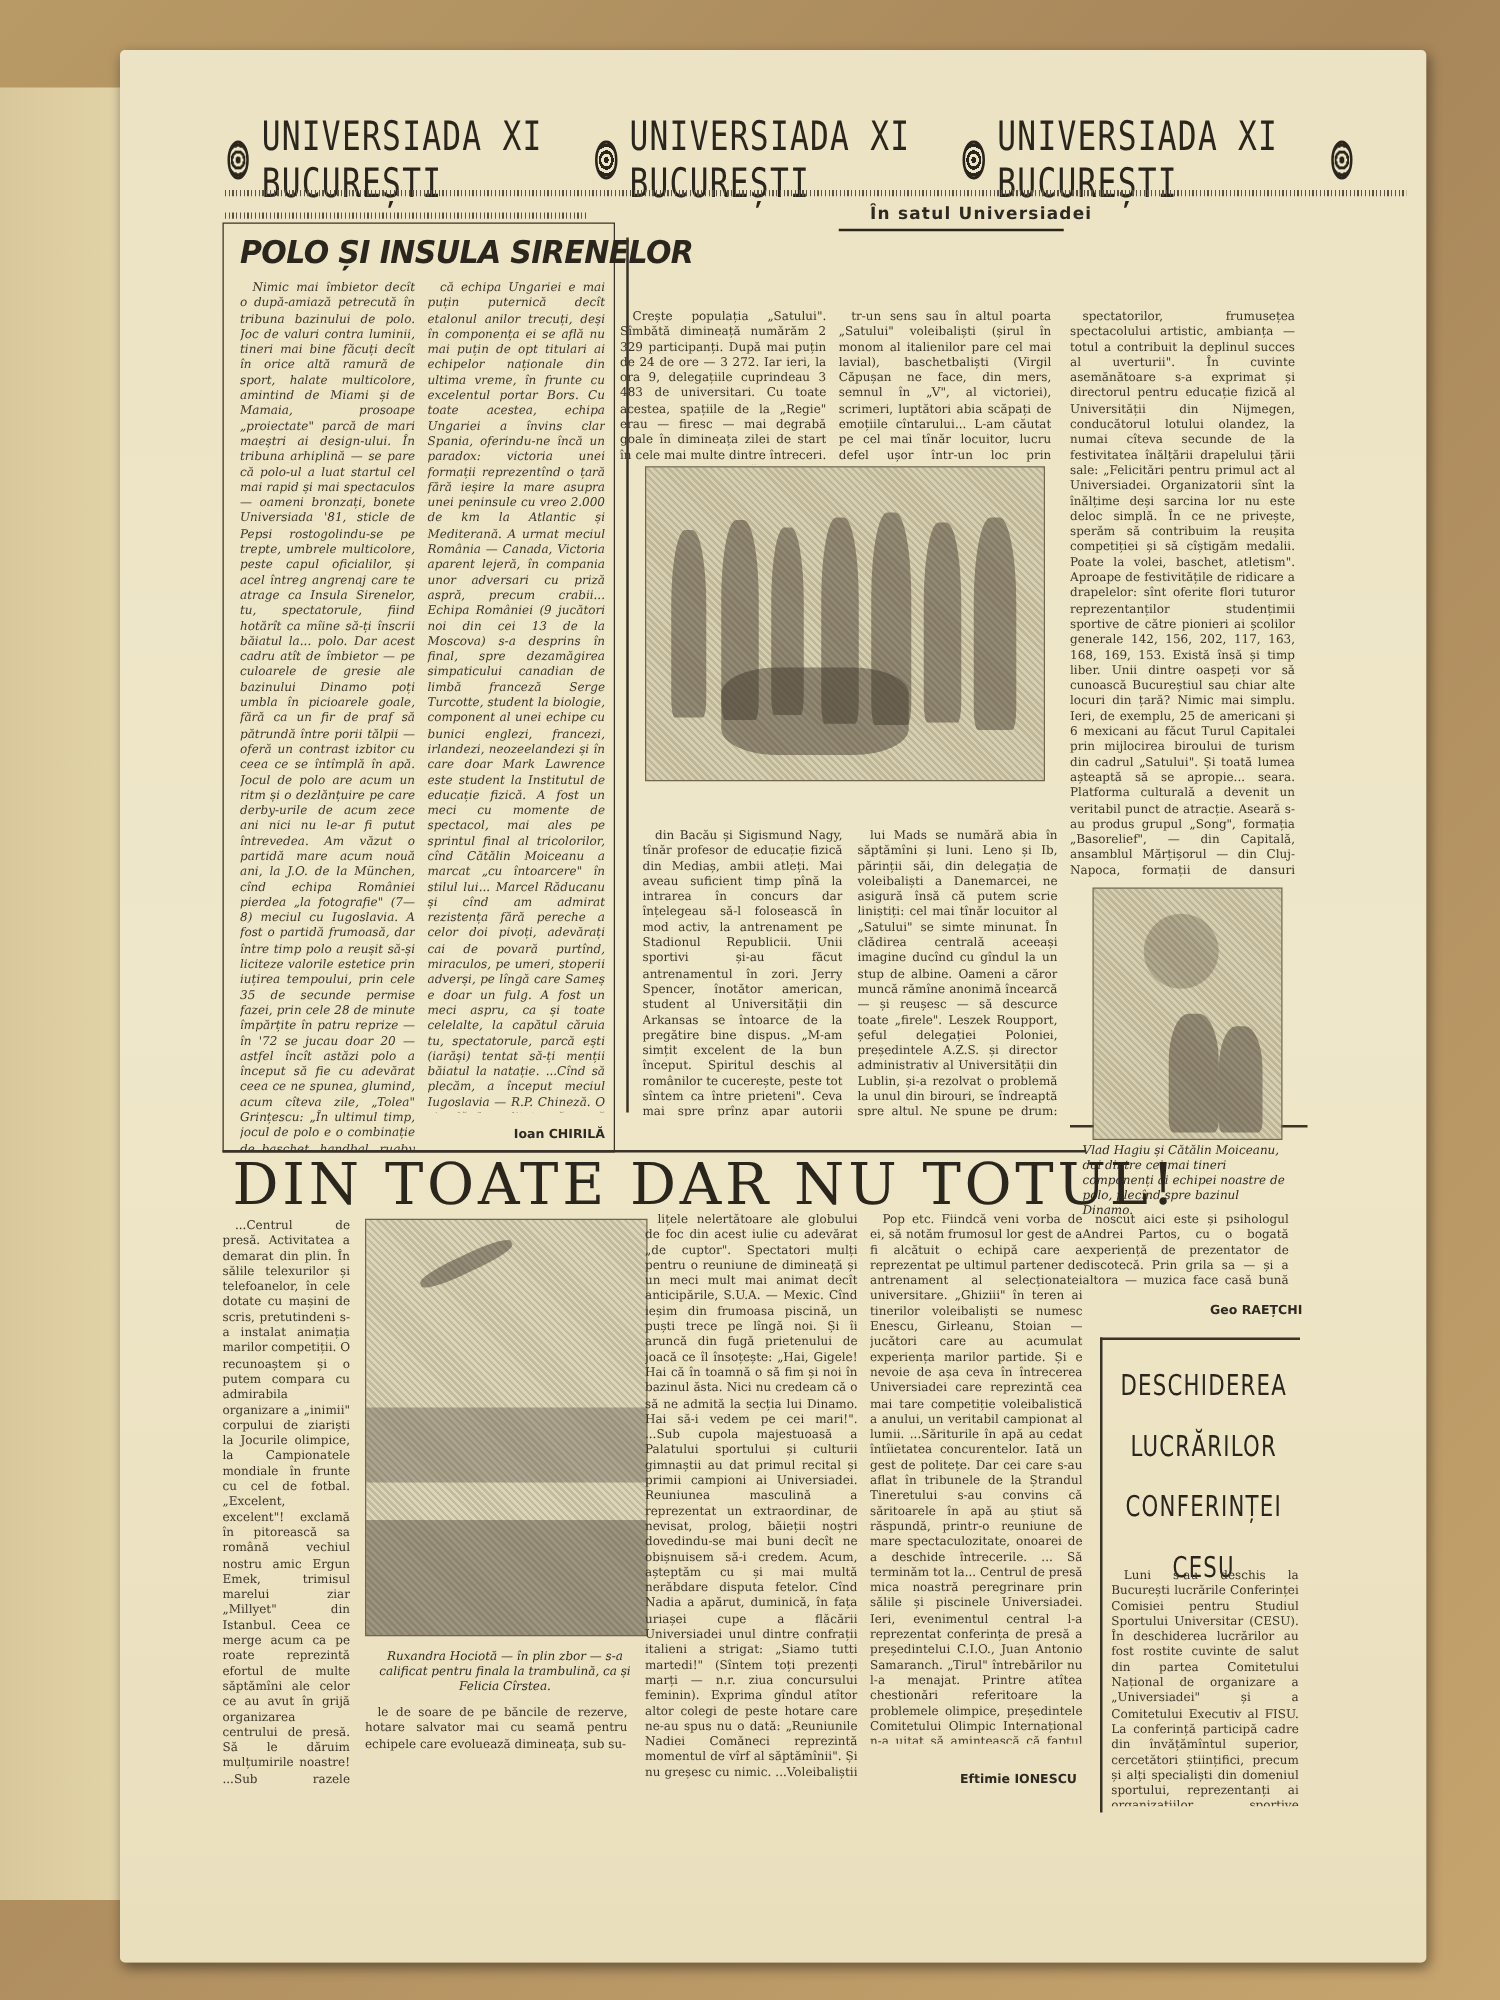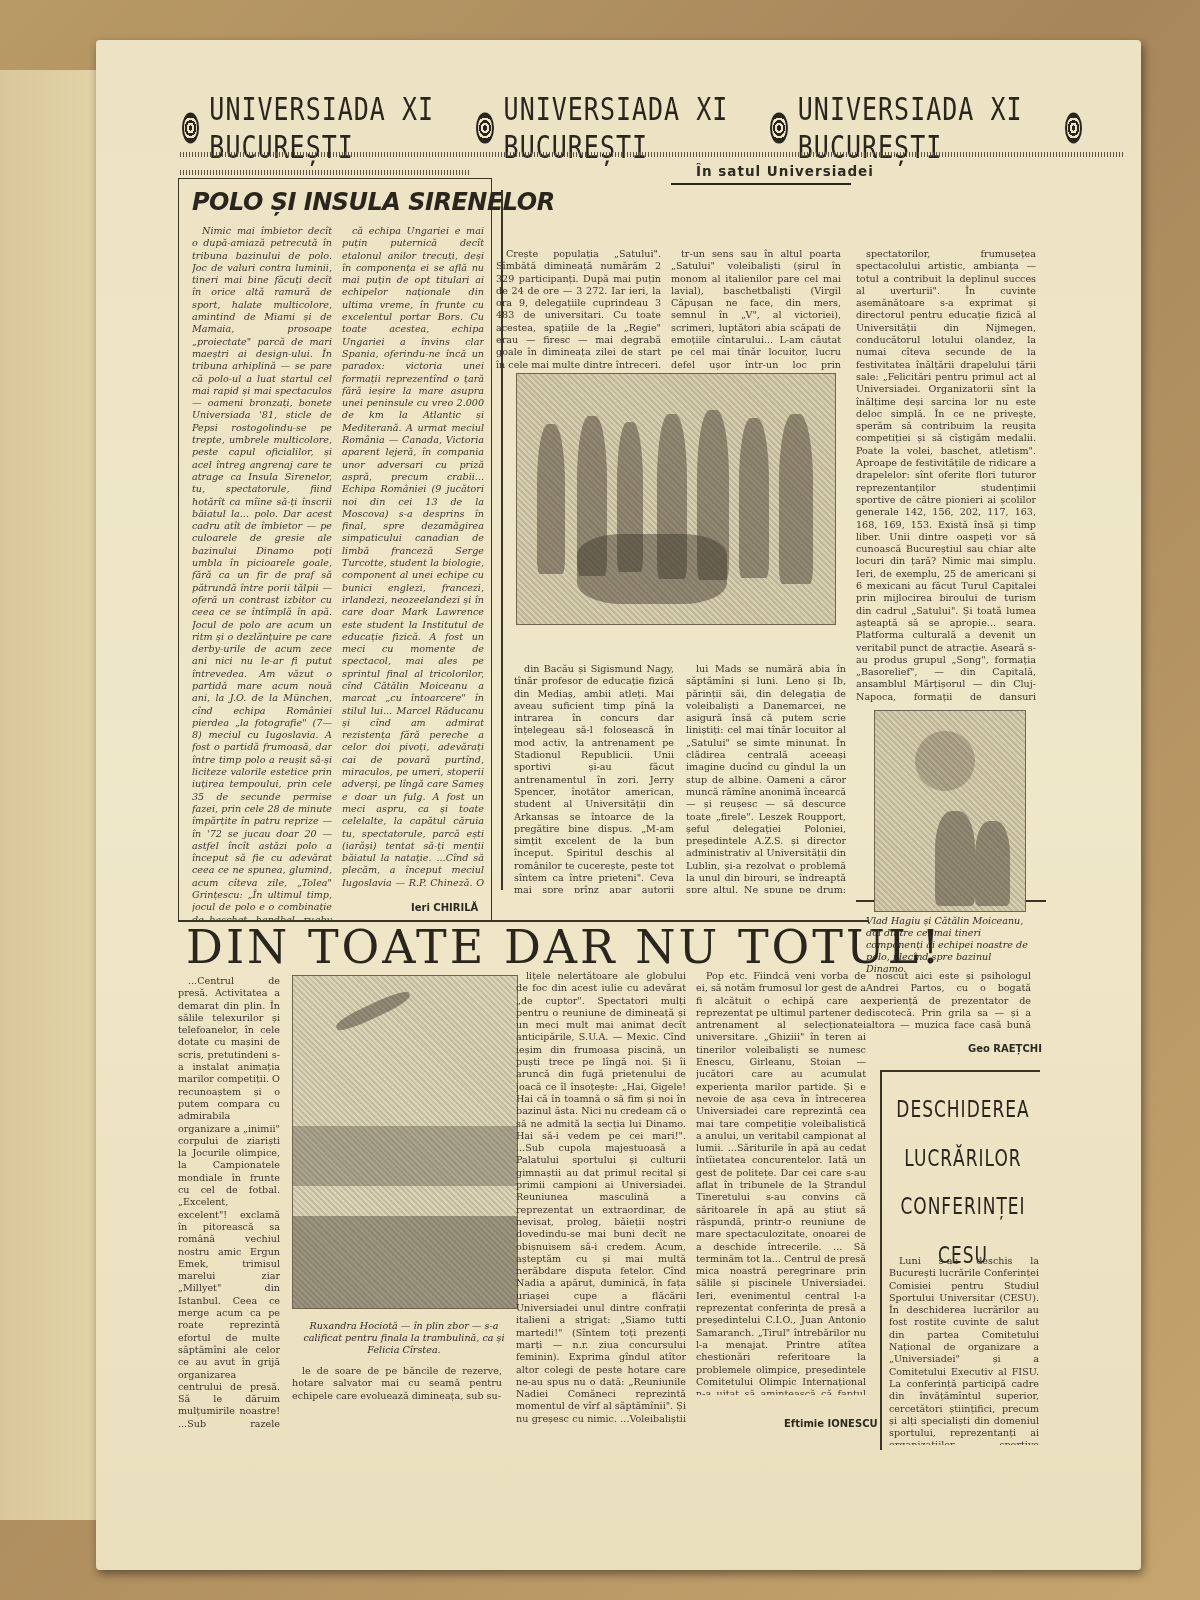--- a/index.html
+++ b/index.html
@@ -66,21 +66,21 @@
   <div class="hatch" style="left:84px;top:130px;width:290px;"></div>
 
   <div class="box" style="left:82px;top:138px;width:312px;height:742px;"></div>
   <div class="h-polo">POLO ȘI INSULA SIRENELOR</div>
   <div class="col it" style="left:96px;top:185px;width:140px;height:695px;overflow:hidden;">
     <p>Nimic mai îmbietor decît o după-amiază petrecută în tribuna bazinului de polo. Joc de valuri contra luminii, tineri mai bine făcuți decît în orice altă ramură de sport, halate multicolore, amintind de Miami și de Mamaia, prosoape „proiectate" parcă de mari maeștri ai design-ului. În tribuna arhiplină — se pare că polo-ul a luat startul cel mai rapid și mai spectaculos — oameni bronzați, bonete Universiada '81, sticle de Pepsi rostogolindu-se pe trepte, umbrele multicolore, peste capul oficialilor, și acel întreg angrenaj care te atrage ca Insula Sirenelor, tu, spectatorule, fiind hotărît ca mîine să-ți înscrii băiatul la... polo. Dar acest cadru atît de îmbietor — pe culoarele de gresie ale bazinului Dinamo poți umbla în picioarele goale, fără ca un fir de praf să pătrundă între porii tălpii — oferă un contrast izbitor cu ceea ce se întîmplă în apă. Jocul de polo are acum un ritm și o dezlănțuire pe care derby-urile de acum zece ani nici nu le-ar fi putut întrevedea. Am văzut o partidă mare acum nouă ani, la J.O. de la München, cînd echipa României pierdea „la fotografie" (7—8) meciul cu Iugoslavia. A fost o partidă frumoasă, dar între timp polo a reușit să-și liciteze valorile estetice prin iuțirea tempoului, prin cele 35 de secunde permise fazei, prin cele 28 de minute împărțite în patru reprize — în '72 se jucau doar 20 — astfel încît astăzi polo a început să fie cu adevărat ceea ce ne spunea, glumind, acum cîteva zile, „Tolea" Grințescu: „În ultimul timp, jocul de polo e o combinație de baschet, handbal, rugby și volei, toate scufundate într-un bazin în care e mult mai greu, pentru că nu e deloc totuna dacă înoți într-un bazin olimpic, fie și într-o cursă de 100 de liber, sau dacă te zvîrcolești în bazinul de water-polo, aproape întotdeauna cu un adversar în spate". Am văzut ieri meciul Ungaria — Spania. Se spune</p>
   </div>
   <div class="col it" style="left:246px;top:185px;width:142px;height:665px;overflow:hidden;">
     <p>că echipa Ungariei e mai puțin puternică decît etalonul anilor trecuți, deși în componența ei se află nu mai puțin de opt titulari ai echipelor naționale din ultima vreme, în frunte cu excelentul portar Bors. Cu toate acestea, echipa Ungariei a învins clar Spania, oferindu-ne încă un paradox: victoria unei formații reprezentînd o țară fără ieșire la mare asupra unei peninsule cu vreo 2.000 de km la Atlantic și Mediterană. A urmat meciul România — Canada, Victoria aparent lejeră, în compania unor adversari cu priză aspră, precum crabii... Echipa României (9 jucători noi din cei 13 de la Moscova) s-a desprins în final, spre dezamăgirea simpaticului canadian de limbă franceză Serge Turcotte, student la biologie, component al unei echipe cu bunici englezi, francezi, irlandezi, neozeelandezi și în care doar Mark Lawrence este student la Institutul de educație fizică. A fost un meci cu momente de spectacol, mai ales pe sprintul final al tricolorilor, cînd Cătălin Moiceanu a marcat „cu întoarcere" în stilul lui... Marcel Răducanu și cînd am admirat rezistența fără pereche a celor doi pivoți, adevărați cai de povară purtînd, miraculos, pe umeri, stoperii adverși, pe lîngă care Sameș e doar un fulg. A fost un meci aspru, ca și toate celelalte, la capătul căruia tu, spectatorule, parcă ești (iarăși) tentat să-ți menții băiatul la natație. ...Cînd să plecăm, a început meciul Iugoslavia — R.P. Chineză. O simplă formalitate părea să spună palmaresul, dar poloiștii chinezi au intrat în apă cu o degajare greu de bănuit, oferind în acea primă repriză pe care am văzut-o numere de virtuozitate tehnică inedite, mergînd pînă la fente de „tip Dobrin" pentru scoaterea goalkeeperului din poartă. Prima repriză s-a încheiat cu un foarte aplaudat 4—4. Bazinul Dinamo se pregătea să-și aprindă luminile...</p>
   </div>
-  <div class="byline" style="left:315px;top:862px;">Ieri CHIRILĂ</div>
+  <div class="byline" style="left:315px;top:862px;">Ioan CHIRILĂ</div>
 
   <div class="kicker">În satul Universiadei</div>
   <div class="kicker-rule"></div>
 
   <div class="col" style="left:400px;top:208px;width:165px;height:124px;overflow:hidden;">
     <p>Crește populația „Satului". Sîmbătă dimineață numărăm 2 329 participanți. După mai puțin de 24 de ore — 3 272. Iar ieri, la ora 9, delegațiile cuprindeau 3 483 de universitari. Cu toate acestea, spațiile de la „Regie" erau — firesc — mai degrabă goale în dimineața zilei de start în cele mai multe dintre întreceri. „La „U 16", spre pildă, ora 10 nu a mai aflat nici un sportiv român. Il întîlnisem ceva mai devreme pe Cristina Cojocaru, studentă</p>
   </div>
   <div class="col" style="left:575px;top:208px;width:170px;height:124px;overflow:hidden;">
     <p>tr-un sens sau în altul poarta „Satului" voleibaliști (șirul în monom al italienilor pare cel mai lavial), baschetbaliști (Virgil Căpușan ne face, din mers, semnul în „V", al victoriei), scrimeri, luptători abia scăpați de emoțiile cîntarului... L-am căutat pe cel mai tînăr locuitor, lucru defel ușor într-un loc prin excelență al tinereții. Satisfacție numai pe jumătate: l-am aflat — îl cheamă Mads Mangor — dar interviul a fost ratat. Vîrsta</p>
   </div>
@@ -132,21 +132,21 @@
   <div class="caption" style="left:196px;top:1280px;width:224px;">Ruxandra Hociotă — în plin zbor — s-a calificat pentru finala la trambulină, ca și Felicia Cîrstea.</div>
   <div class="col" style="left:196px;top:1325px;width:210px;height:60px;overflow:hidden;">
     <p>le de soare de pe băncile de rezerve, hotare salvator mai cu seamă pentru echipele care evoluează dimineața, sub su-</p>
   </div>
   <div class="col" style="left:420px;top:930px;width:170px;height:455px;overflow:hidden;">
     <p>lițele nelertătoare ale globului de foc din acest iulie cu adevărat „de cuptor". Spectatori mulți pentru o reuniune de dimineață și un meci mult mai animat decît anticipările, S.U.A. — Mexic. Cînd ieșim din frumoasa piscină, un puști trece pe lîngă noi. Și îi aruncă din fugă prietenului de joacă ce îl însoțește: „Hai, Gigele! Hai că în toamnă o să fim și noi în bazinul ăsta. Nici nu credeam că o să ne admită la secția lui Dinamo. Hai să-i vedem pe cei mari!". ...Sub cupola majestuoasă a Palatului sportului și culturii gimnaștii au dat primul recital și primii campioni ai Universiadei. Reuniunea masculină a reprezentat un extraordinar, de nevisat, prolog, băieții noștri dovedindu-se mai buni decît ne obișnuisem să-i credem. Acum, așteptăm cu și mai multă nerăbdare disputa fetelor. Cînd Nadia a apărut, duminică, în fața uriașei cupe a flăcării Universiadei unul dintre confrații italieni a strigat: „Siamo tutti martedi!" (Sîntem toți prezenți marți — n.r. ziua concursului feminin). Exprima gîndul atîtor altor colegi de peste hotare care ne-au spus nu o dată: „Reuniunile Nadiei Comăneci reprezintă momentul de vîrf al săptămînii". Și nu greșesc cu nimic. ...Voleibaliștii noștri aliniază o garnitură a „speranțelor". Publicul i-a primit ieri cu mare căldură pe „premianții" noii generații — Cîta-Chitiga, Vrîncuț, Mina și ceilalți. Universiada le oferă acestor jucători de mare talent o „pîrtie" frumoasă spre echipa reprezentativă, acolo unde se vor întîlni cu „decanii" internaționalilor noștri pe nume Oros, Dumănoiu, Tutovan,</p>
   </div>
   <div class="col" style="left:600px;top:930px;width:170px;height:425px;overflow:hidden;">
     <p>Pop etc. Fiindcă veni vorba de ei, să notăm frumosul lor gest de a fi alcătuit o echipă care a reprezentat pe ultimul partener de antrenament al selecționatei universitare. „Ghiziii" în teren ai tinerilor voleibaliști se numesc Enescu, Girleanu, Stoian — jucători care au acumulat experiența marilor partide. Și e nevoie de așa ceva în întrecerea Universiadei care reprezintă cea mai tare competiție voleibalistică a anului, un veritabil campionat al lumii. ...Săriturile în apă au cedat întîietatea concurentelor. Iată un gest de politețe. Dar cei care s-au aflat în tribunele de la Ștrandul Tineretului s-au convins că săritoarele în apă au știut să răspundă, printr-o reuniune de mare spectaculozitate, onoarei de a deschide întrecerile. ... Să terminăm tot la... Centrul de presă mica noastră peregrinare prin sălile și piscinele Universiadei. Ieri, evenimentul central l-a reprezentat conferința de presă a președintelui C.I.O., Juan Antonio Samaranch. „Tirul" întrebărilor nu l-a menajat. Printre atîtea chestionări referitoare la problemele olimpice, președintele Comitetului Olimpic Internațional n-a uitat să amintească că faptul că se află pentru a treia oară la București și îi face mare plăcere de cîte ori revine aici.</p>
   </div>
-  <div class="byline" style="left:688px;top:1378px;">Eftimie IONESCU</div>
+  <div class="byline" style="left:672px;top:1378px;">Eftimie IONESCU</div>
 
   <div class="rule-v" style="left:784px;top:1030px;height:380px;"></div>
   <div class="rule-h" style="left:784px;top:1030px;width:160px;"></div>
   <div class="h-cesu">
     <div>DESCHIDEREA</div>
     <div>LUCRĂRILOR</div>
     <div>CONFERINȚEI CESU</div>
   </div>
   <div class="col" style="left:793px;top:1215px;width:150px;height:190px;overflow:hidden;">
     <p>Luni s-au deschis la București lucrările Conferinței Comisiei pentru Studiul Sportului Universitar (CESU). În deschiderea lucrărilor au fost rostite cuvinte de salut din partea Comitetului Național de organizare a „Universiadei" și a Comitetului Executiv al FISU. La conferință participă cadre din învățămîntul superior, cercetători științifici, precum și alți specialiști din domeniul sportului, reprezentanți ai organizațiilor sportive membre ale FISU. În prima zi a conferinței au fost prezentate comunicări și au avut loc dezbateri pe marginea temelor privind „Dezvoltarea Educației fizice și a programului sportiv în universități" și „Tendințe pentru crearea de facilități în sport".</p>

